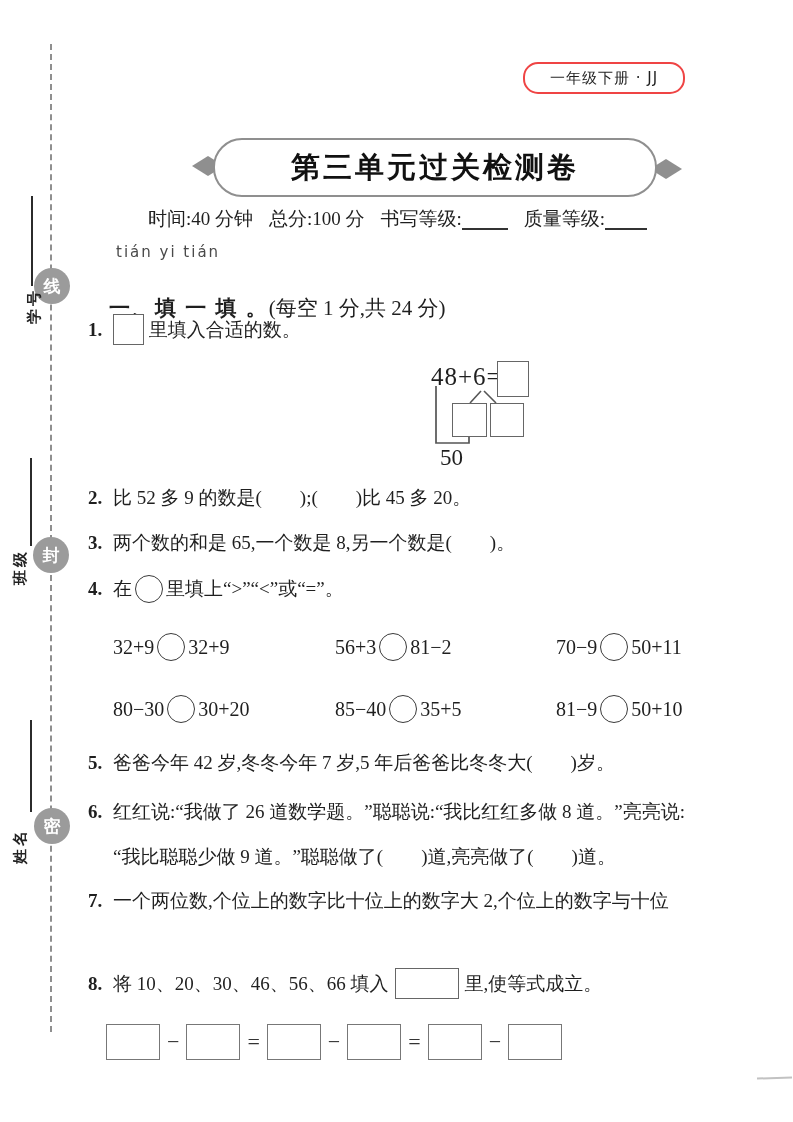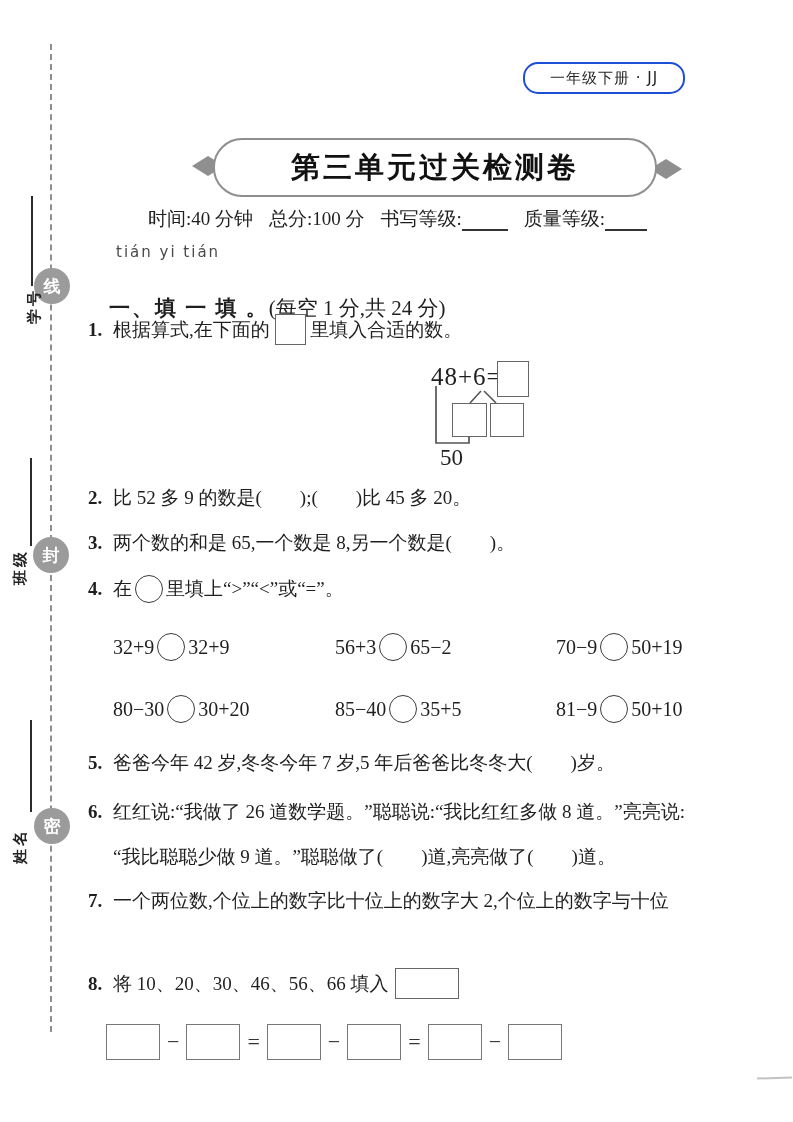--- a/index.html
+++ b/index.html
@@ -14,30 +14,30 @@
     border-left:2px dashed #8f8f8f;}
   .info-line{position:absolute;width:2px;background:#2b2b2b;}
   .seal-badge{position:absolute;width:36px;height:36px;border-radius:50%;
     background:#9b9b9b;color:#fff;display:flex;align-items:center;justify-content:center;
     font-family:"DejaVu Sans","Liberation Sans",sans-serif;font-size:17px;font-weight:bold;}
   .margin-label{position:absolute;width:48px;height:20px;text-align:center;
     transform:rotate(-90deg);font-size:15px;font-weight:bold;letter-spacing:3px;
     font-family:"Liberation Serif",serif;color:#222;}
   
   .edition{position:absolute;left:523px;top:62px;width:158px;height:28px;
-    border:2px solid #1d4ed8;border-radius:15px;display:flex;align-items:center;justify-content:center;
+    border:2px solid #ef4444;border-radius:15px;display:flex;align-items:center;justify-content:center;
     font-family:"DejaVu Sans","Liberation Sans",sans-serif;font-size:15px;letter-spacing:1px;}
   .banner{position:absolute;left:213px;top:138px;width:440px;height:55px;
     border:2.5px solid #8f8f8f;border-radius:29px;background:#fff;
     display:flex;align-items:center;justify-content:center;}
   .banner-title{font-family:"DejaVu Sans","Liberation Sans",sans-serif;
     font-size:29px;font-weight:bold;letter-spacing:3px;color:#111;}
   .diamond{position:absolute;width:32px;height:20px;background:#8f8f8f;
     clip-path:polygon(50% 0,100% 50%,50% 100%,0 50%);}
-  .meta{position:absolute;left:148px;top:206px;display:flex;align-items:center;
+  .meta{position:absolute;left:148px;top:206px;display:flex;align-items:flex-start;
     font-size:19px;white-space:pre;}
   .meta .gap{display:inline-block;width:16px;}
   .blank{display:inline-block;height:22px;border-bottom:2px solid #333;}
   
   .pinyin{position:absolute;left:116px;top:243px;font-family:"DejaVu Sans","Liberation Sans",sans-serif;
     font-size:15px;color:#4a4a4a;letter-spacing:2px;}
   .sec-head{position:absolute;left:88px;top:263px;font-size:21px;line-height:30px;white-space:pre;}
   .sec-head .b{font-weight:bold;letter-spacing:2px;}
   
   .q{position:absolute;display:flex;align-items:center;font-size:19px;line-height:31px;white-space:pre;}
@@ -102,21 +102,20 @@
     <span class="blank" style="width:42px;"></span>
   </div>
 
   <div class="pinyin">tián yi tián</div>
   <div class="sec-head">
     <span class="b">一、填 一 填 。</span><span>(每空 1 分,共 24 分)</span>
   </div>
 
   <div class="q" style="left:88px;top:314px;">
     <span class="qnum">1.</span>
-    <span>根据算式,在下面的 </span>
     <span class="inline-box" style="width:29px;height:29px;"></span>
     <span> 里填入合适的数。</span>
   </div>
 
   <div class="diagram">
     <svg class="d-svg" width="112" height="120" viewBox="0 0 112 120">
       <line x1="50" y1="34" x2="39" y2="46" stroke="#555" stroke-width="1.6"></line>
       <line x1="53" y1="34" x2="65" y2="46" stroke="#555" stroke-width="1.6"></line>
       <polyline points="5,29 5,86 38,86 38,78" fill="none" stroke="#555" stroke-width="1.7"></polyline>
     </svg>
@@ -141,24 +140,24 @@
     <span class="qnum">4.</span>
     <span>在</span>
     <span class="circle"></span>
     <span>里填上“&gt;”“&lt;”或“=”。</span>
   </div>
 
   <div class="cmp" style="left:113px;top:633px;">
     <span>32+9</span><span class="circle"></span><span>32+9</span>
   </div>
   <div class="cmp" style="left:335px;top:633px;">
-    <span>56+3</span><span class="circle"></span><span>65−2</span>
+    <span>56+3</span><span class="circle"></span><span>81−2</span>
   </div>
   <div class="cmp" style="left:556px;top:633px;">
-    <span>70−9</span><span class="circle"></span><span>50+19</span>
+    <span>70−9</span><span class="circle"></span><span>50+11</span>
   </div>
   <div class="cmp" style="left:113px;top:695px;">
     <span>80−30</span><span class="circle"></span><span>30+20</span>
   </div>
   <div class="cmp" style="left:335px;top:695px;">
     <span>85−40</span><span class="circle"></span><span>35+5</span>
   </div>
   <div class="cmp" style="left:556px;top:695px;">
     <span>81−9</span><span class="circle"></span><span>50+10</span>
   </div>
@@ -178,20 +177,21 @@
 
   <div class="q" style="left:88px;top:885px;">
     <span class="qnum">7.</span>
     <span>一个两位数,个位上的数字比十位上的数字大 2,个位上的数字与十位</span>
   </div>
 
   <div class="q" style="left:88px;top:968px;">
     <span class="qnum">8.</span>
     <span>将 10、20、30、46、56、66 填入</span>
     <span class="inline-box" style="width:62px;height:29px;margin:0 6px;"></span>
+    <span>里,使等式成立。</span>
   </div>
 
   <div class="eq-row">
     <span class="eq-box"></span>
     <span class="eq-op">−</span>
     <span class="eq-box"></span>
     <span class="eq-op">=</span>
     <span class="eq-box"></span>
     <span class="eq-op">−</span>
     <span class="eq-box"></span>

